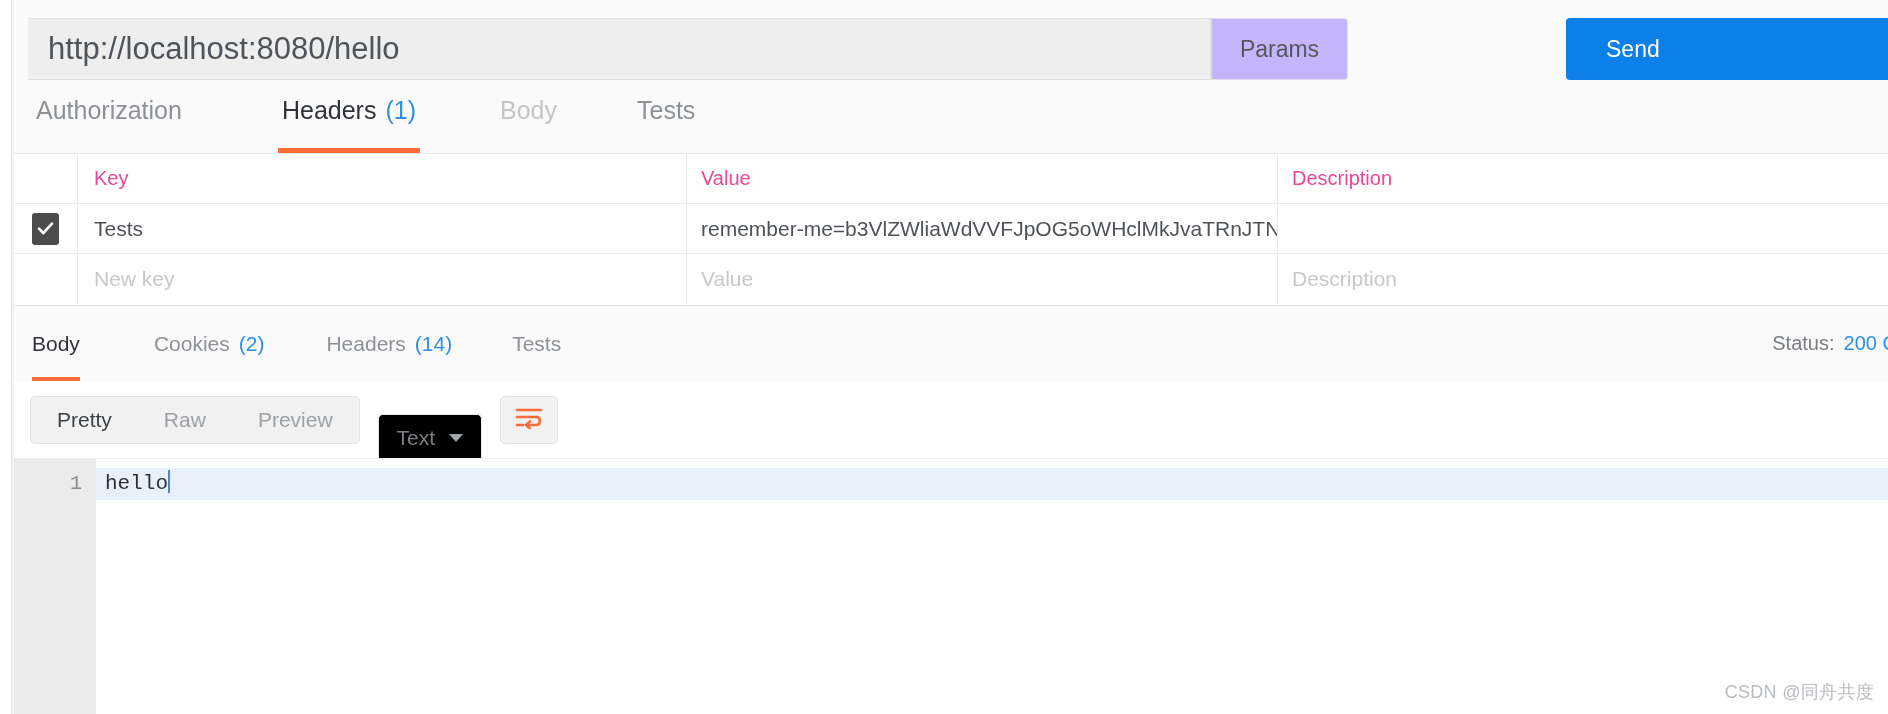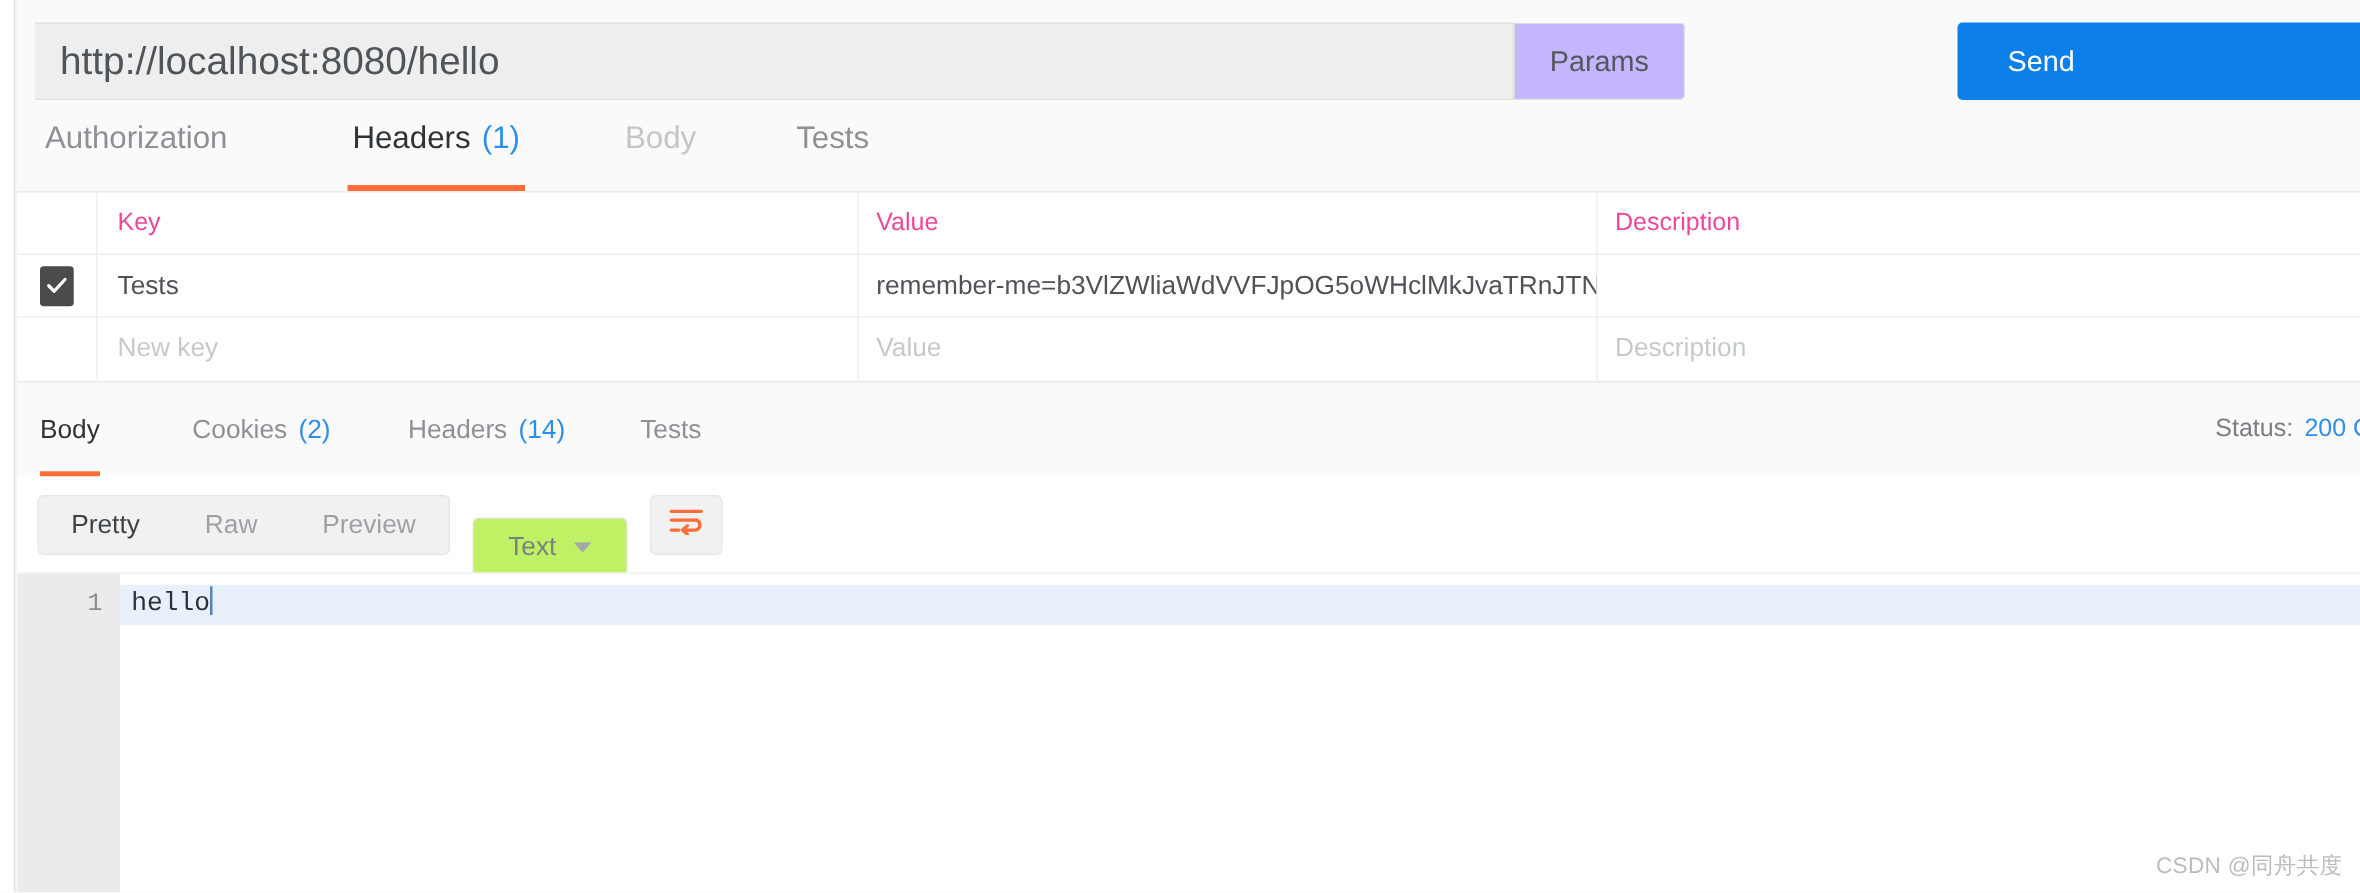--- a/index.html
+++ b/index.html
@@ -278,26 +278,26 @@
     display: flex;
     align-items: center;
     padding: 0 26px;
     font-size: 21px;
     color: #9da1a5;
     cursor: pointer;
   }
   .seg-item.active { color: #3d4246; }
   .fmt-box {
     height: 48px;
-    background: #bef264;
+    background: #000000;
     border: 1px solid #e4e4e4;
     border-radius: 5px;
     display: flex;
     align-items: center;
-    padding: 0 28px;
+    padding: 0 18px;
     gap: 14px;
     cursor: pointer;
     margin-top: 36px;
   }
   .fmt-text { font-size: 21px; color: #7b7f83; }
   .chev-sm {
     width: 0; height: 0;
     border-left: 7px solid transparent;
     border-right: 7px solid transparent;
     border-top: 8px solid #a3a7ab;

